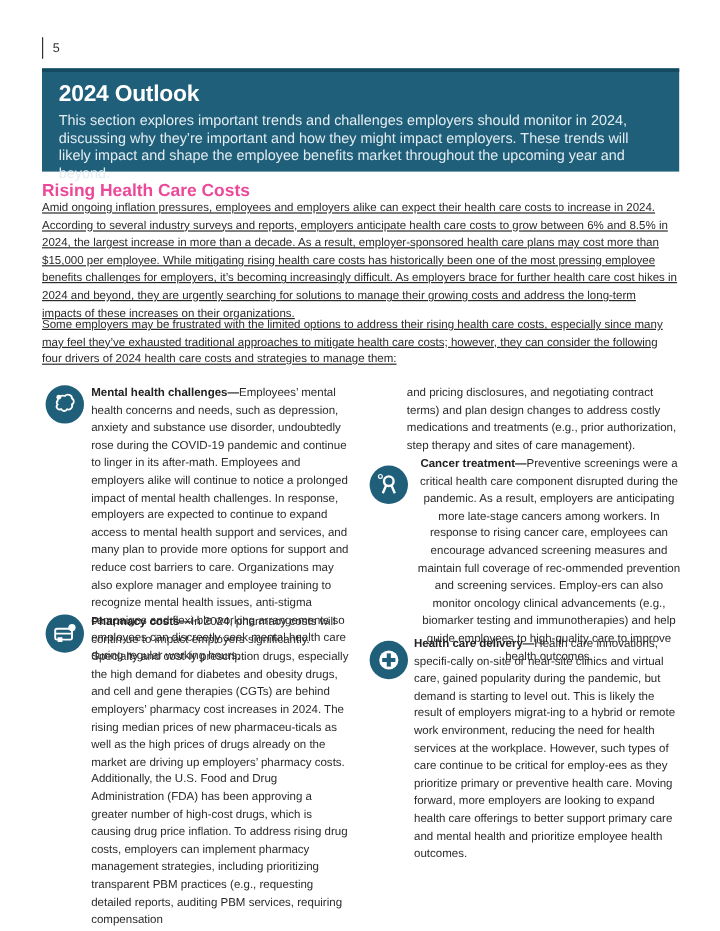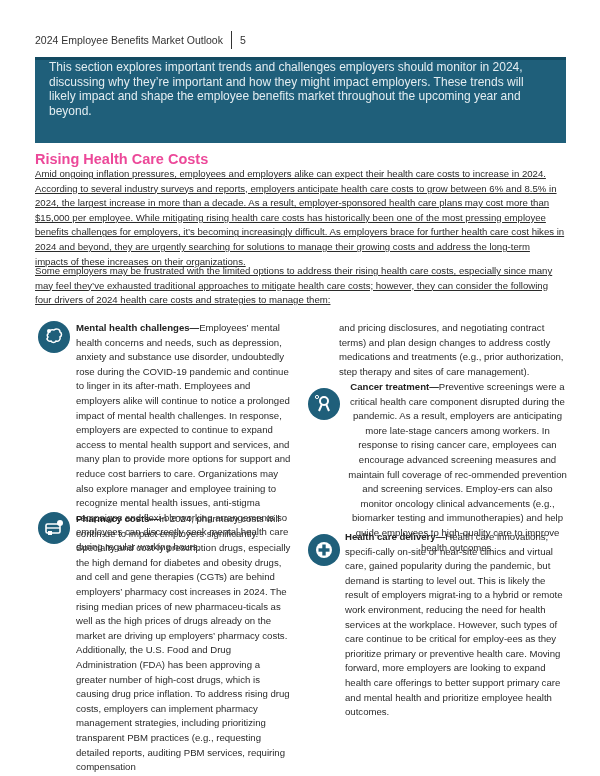--- a/index.html
+++ b/index.html
@@ -18,26 +18,26 @@
     .item { position:absolute; }
     .item .icon { position:absolute; left:0; top:0; width:32px; height:32px; border-radius:50%; background:#1f5f7a; display:flex; align-items:center; justify-content:center; }
     .item .text { font-size:9.6px; line-height:14.6px; margin:0; }
     .item .text b { font-weight:bold; color:#222; }
     .col-text { position:absolute; font-size:9.6px; line-height:14.6px; margin:0; }
   </style>
 </head>
 <body>
 
 <div class="header">
-  <span class="title">2024 Employee Benefits Market Outlook</span>
   <span class="sep"></span>
   <span>5</span>
 </div>
 
 <div class="banner">
+  <h1>2024 Outlook</h1>
   <p>This section explores important trends and challenges employers should monitor in 2024, discussing why they’re important and how they might impact employers. These trends will likely impact and shape the employee benefits market throughout the upcoming year and beyond.</p>
 </div>
 
 <h2 class="section-title">Rising Health Care Costs</h2>
 <p class="para p1">Amid ongoing inflation pressures, employees and employers alike can expect their health care costs to increase in 2024. According to several industry surveys and reports, employers anticipate health care costs to grow between 6% and 8.5% in 2024, the largest increase in more than a decade. As a result, employer-sponsored health care plans may cost more than $15,000 per employee. While mitigating rising health care costs has historically been one of the most pressing employee benefits challenges for employers, it’s becoming increasingly difficult. As employers brace for further health care cost hikes in 2024 and beyond, they are urgently searching for solutions to manage their growing costs and address the long-term impacts of these increases on their organizations.</p>
 <p class="para p2">Some employers may be frustrated with the limited options to address their rising health care costs, especially since many may feel they’ve exhausted traditional approaches to mitigate health care costs; however, they can consider the following four drivers of 2024 health care costs and strategies to manage them:</p>
 
 <div class="item" style="left:38px; top:321px; width:254px;">
   <div class="icon">
     <svg width="22" height="22" viewBox="0 0 22 22">

